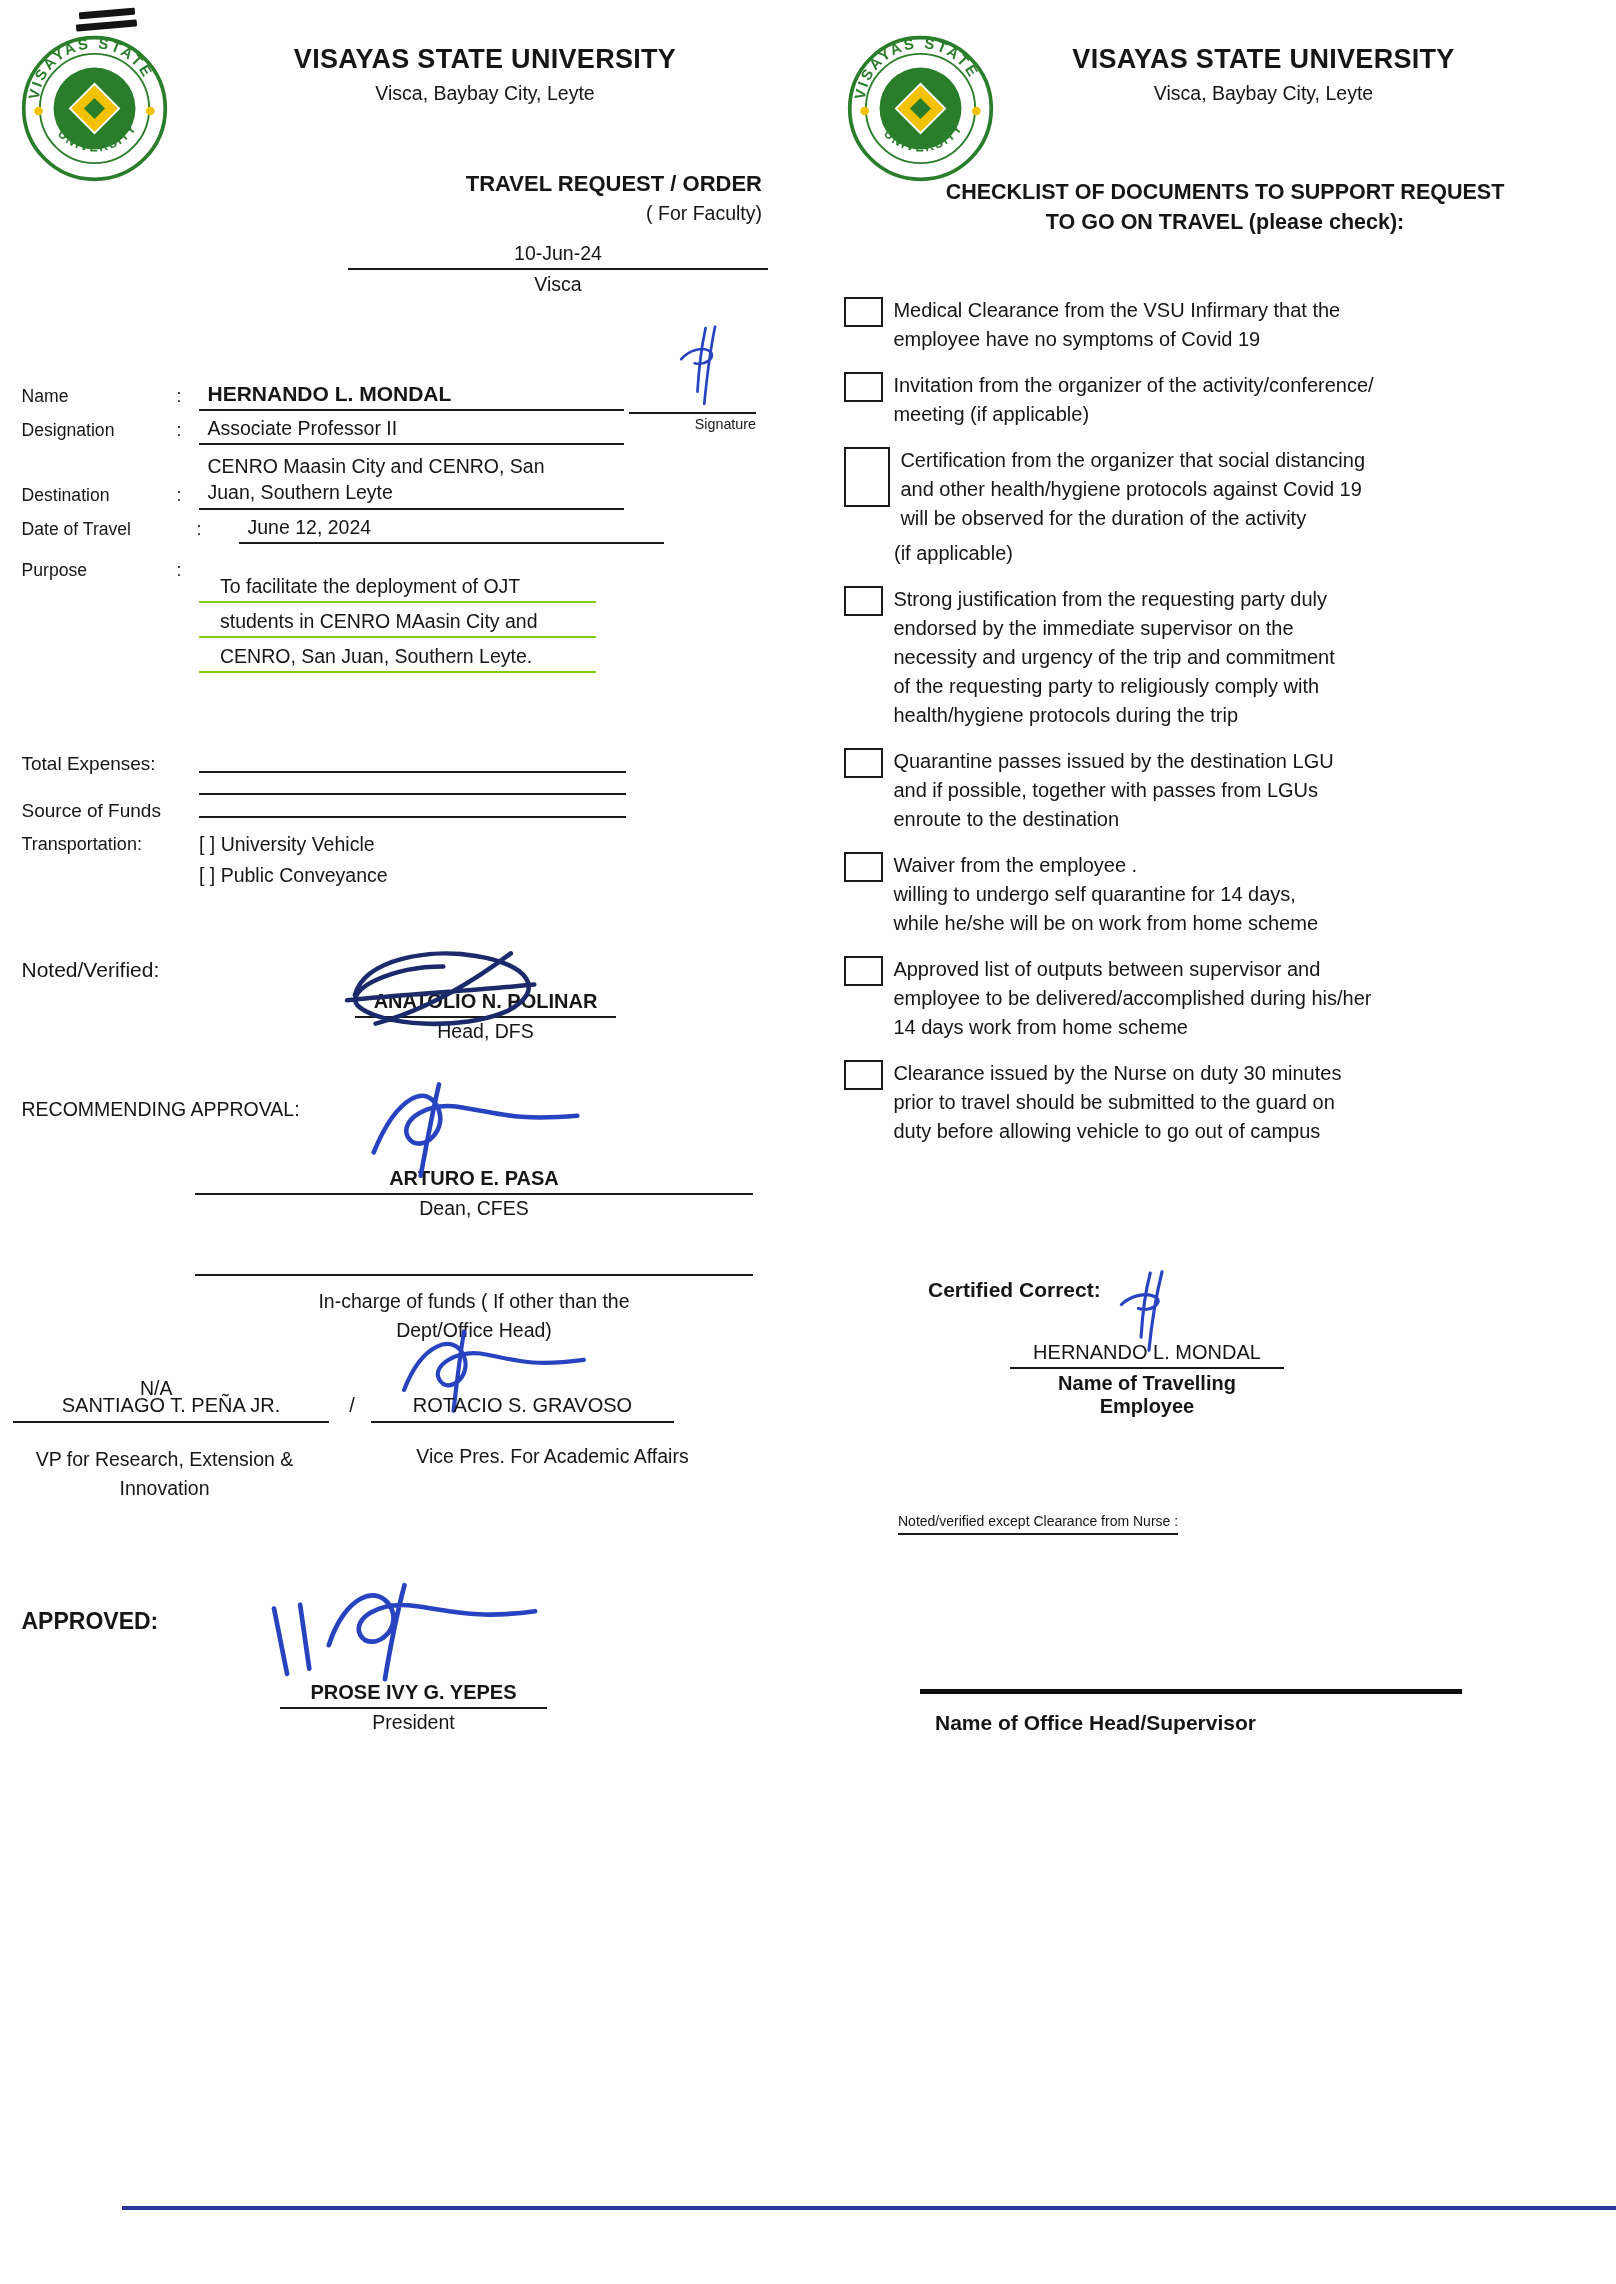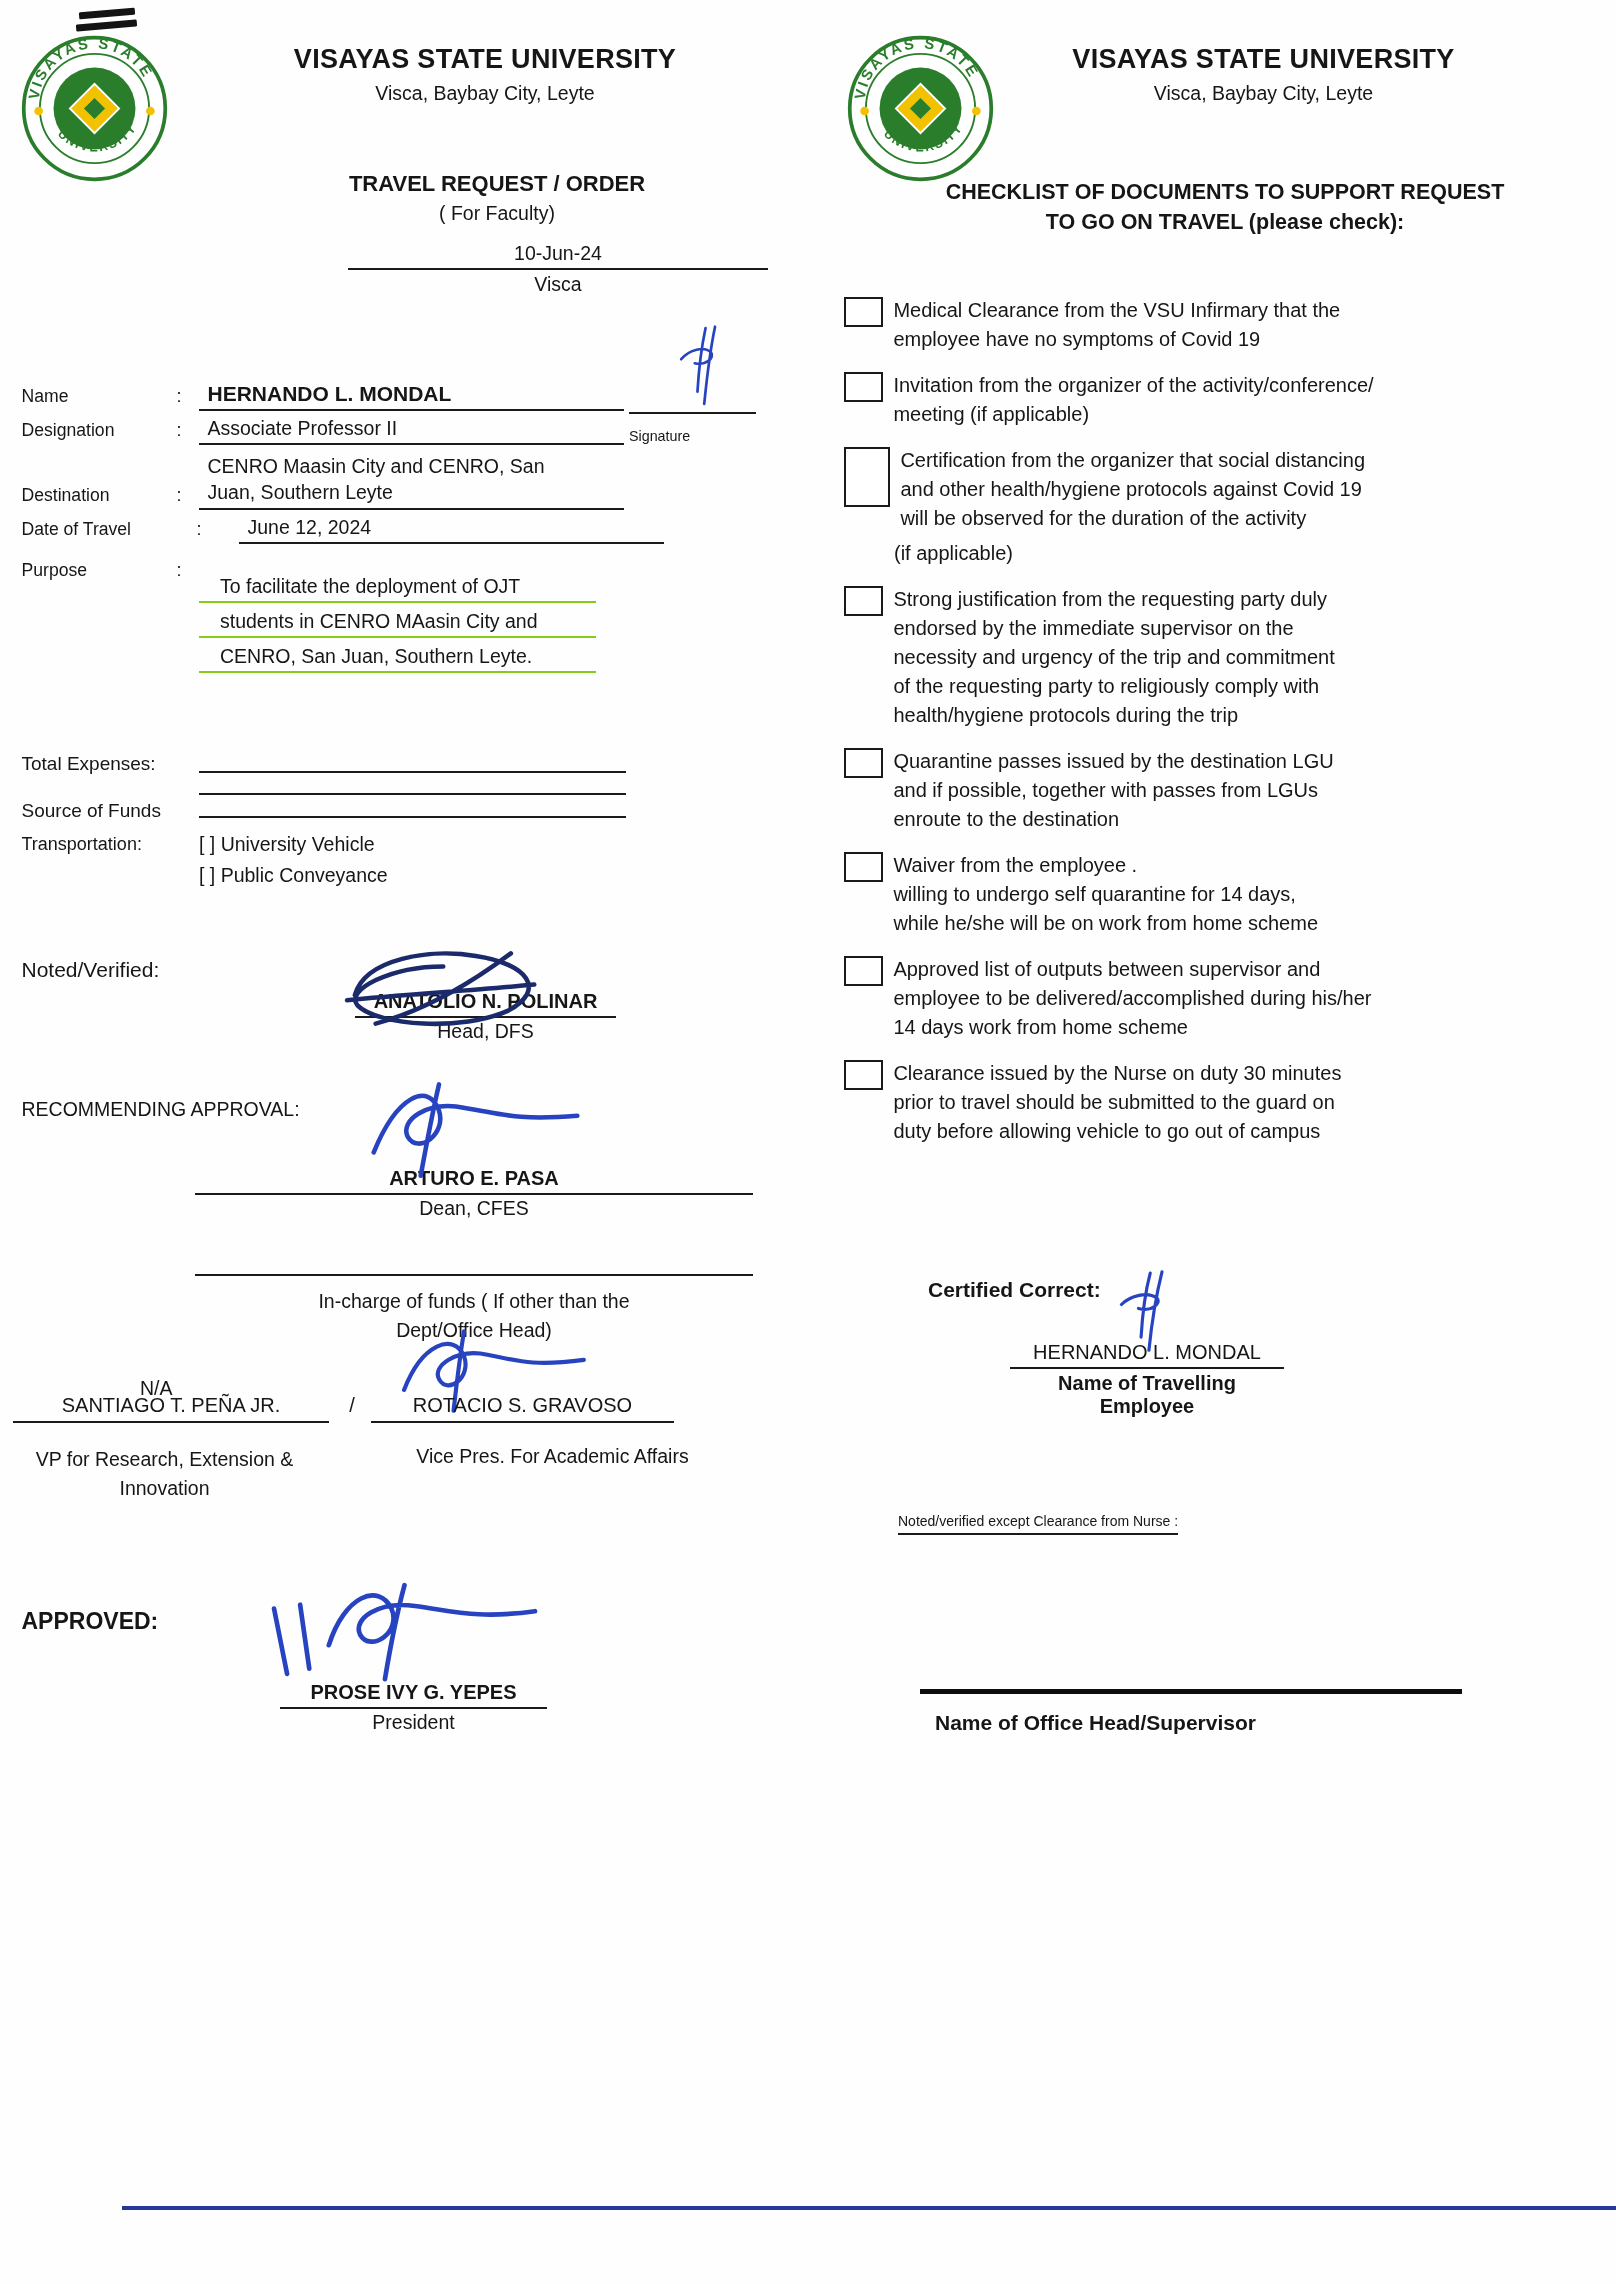--- a/index.html
+++ b/index.html
@@ -30,21 +30,21 @@
   .flabel { width: 155px; font-size: 17.6px; padding-bottom: 3.9px; }
   .fcolon { width: 22px; font-size: 18px; padding-bottom: 3.9px; }
   .fvalue { width: 425px; border-bottom: 2px solid #1a1a1a; font-size: 19.5px; padding: 0 0 3.3px 9px; }
   .fvalue.bold { font-weight: bold; font-size: 21px; }
   .twoLine { line-height: 26px; }
 
   .pline { width: 397px; font-size: 19.5px; border-bottom: 2px solid #84cc16; padding: 0 0 2px 21px; margin-bottom: 5px; line-height: 26px; }
 
   .blank-line { position: absolute; border-bottom: 2px solid #1a1a1a; }
 
-  .sig-line { border-top: 2px solid #1a1a1a; text-align: left; font-size: 14.3px; padding-top: 14px; }
+  .sig-line { border-top: 2px solid #1a1a1a; text-align: right; font-size: 14.3px; padding-top: 2px; }
 
   .sigblock { position: absolute; text-align: center; }
   .sigblock .nm { font-size: 20px; font-weight: bold; border-bottom: 2px solid #1a1a1a; padding-bottom: 2.6px; }
   .sigblock .tt { font-size: 19.5px; margin-top: 2.6px; }
   .sigblock svg { position: absolute; }
 
   
   .chk-wrap { position: absolute; left: 844px; top: 296px; width: 756px; }
   .chk-item { display: flex; align-items: flex-start; margin-bottom: 17px; }
   .chk-box { width: 39px; height: 30px; border: 2.6px solid #1a1a1a; flex: 0 0 auto; margin: 1.3px 10.4px 0 0; background: #fff; }
@@ -84,21 +84,21 @@
     <rect x="54" y="54" width="12" height="12" fill="#2a7d2a" transform="rotate(45 60 60)"></rect>
     <circle cx="15" cy="62" r="3.5" fill="#f2c200"></circle>
     <circle cx="105" cy="62" r="3.5" fill="#f2c200"></circle>
   </svg>
 
   <div class="abs c" style="left:208px; top:44px; width:554px;">
     <div class="univ">VISAYAS STATE UNIVERSITY</div>
     <div class="addr">Visca, Baybay City, Leyte</div>
   </div>
 
-  <div class="abs c" style="left:220px; top:171px; width:554px;">
+  <div class="abs c" style="left:208px; top:171px; width:554px;text-align:right;">
     <div class="form-title">TRAVEL REQUEST / ORDER</div>
     <div class="form-sub">( For Faculty)</div>
   </div>
 
   <div class="abs c" style="left:348px; top:242px; width:420px;">
     <div style="font-size:19.5px; border-bottom:2px solid #1a1a1a; padding-bottom:3.3px;">10-Jun-24</div>
     <div style="font-size:19.5px; margin-top:2.6px;">Visca</div>
   </div>
 
   <svg class="sig abs" style="left:645px; top:324px;" width="111" height="88" viewBox="0 0 85 130">

